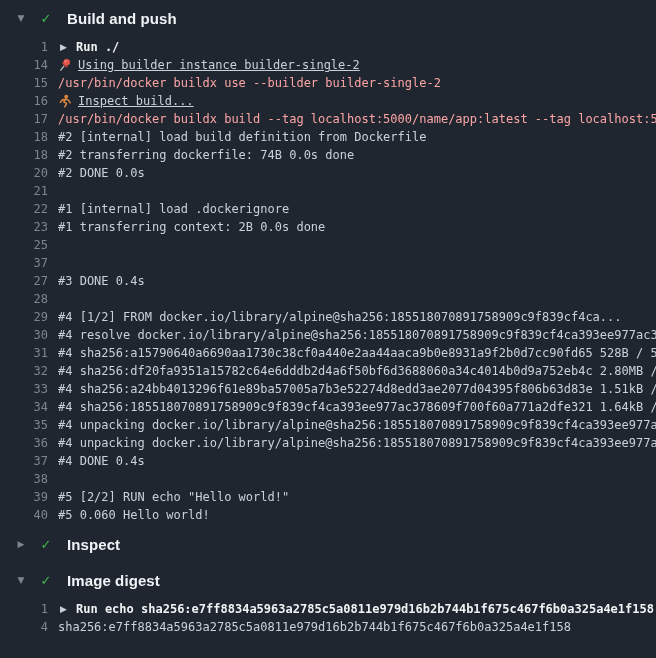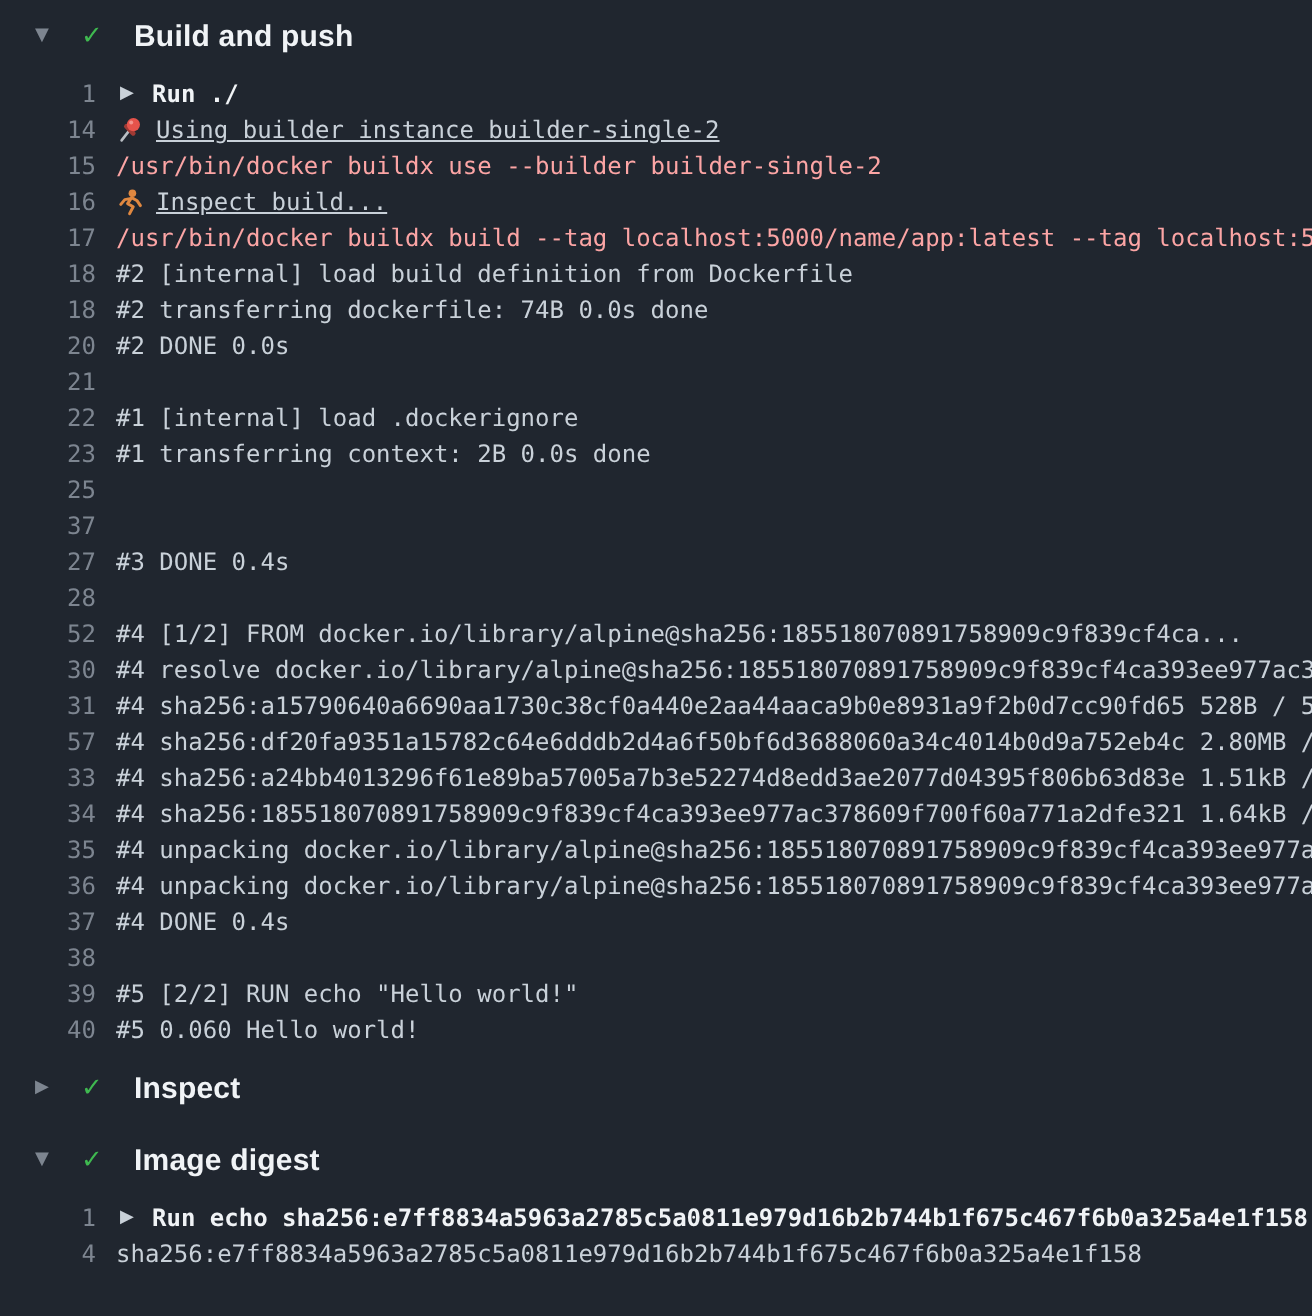--- a/index.html
+++ b/index.html
@@ -80,24 +80,24 @@
         <div class="log-line"><span class="num">18</span><span class="content">#2 [internal] load build definition from Dockerfile</span></div>
         <div class="log-line"><span class="num">18</span><span class="content">#2 transferring dockerfile: 74B 0.0s done</span></div>
         <div class="log-line"><span class="num">20</span><span class="content">#2 DONE 0.0s</span></div>
         <div class="log-line"><span class="num">21</span><span class="content"></span></div>
         <div class="log-line"><span class="num">22</span><span class="content">#1 [internal] load .dockerignore</span></div>
         <div class="log-line"><span class="num">23</span><span class="content">#1 transferring context: 2B 0.0s done</span></div>
         <div class="log-line"><span class="num">25</span><span class="content"></span></div>
         <div class="log-line"><span class="num">37</span></div>
         <div class="log-line"><span class="num">27</span><span class="content">#3 DONE 0.4s</span></div>
         <div class="log-line"><span class="num">28</span><span class="content"></span></div>
-        <div class="log-line"><span class="num">52</span><span class="content">#4 [1/2] FROM docker.io/library/alpine@sha256:185518070891758909c9f839cf4ca...</span></div>
+        <div class="log-line"><span class="num">29</span><span class="content">#4 [1/2] FROM docker.io/library/alpine@sha256:185518070891758909c9f839cf4ca...</span></div>
         <div class="log-line"><span class="num">30</span><span class="content">#4 resolve docker.io/library/alpine@sha256:185518070891758909c9f839cf4ca393ee977ac3</span></div>
         <div class="log-line"><span class="num">31</span><span class="content">#4 sha256:a15790640a6690aa1730c38cf0a440e2aa44aaca9b0e8931a9f2b0d7cc90fd65 528B / 5</span></div>
-        <div class="log-line"><span class="num">57</span><span class="content">#4 sha256:df20fa9351a15782c64e6dddb2d4a6f50bf6d3688060a34c4014b0d9a752eb4c 2.80MB /</span></div>
+        <div class="log-line"><span class="num">32</span><span class="content">#4 sha256:df20fa9351a15782c64e6dddb2d4a6f50bf6d3688060a34c4014b0d9a752eb4c 2.80MB /</span></div>
         <div class="log-line"><span class="num">33</span><span class="content">#4 sha256:a24bb4013296f61e89ba57005a7b3e52274d8edd3ae2077d04395f806b63d83e 1.51kB /</span></div>
         <div class="log-line"><span class="num">34</span><span class="content">#4 sha256:185518070891758909c9f839cf4ca393ee977ac378609f700f60a771a2dfe321 1.64kB /</span></div>
         <div class="log-line"><span class="num">35</span><span class="content">#4 unpacking docker.io/library/alpine@sha256:185518070891758909c9f839cf4ca393ee977a</span></div>
         <div class="log-line"><span class="num">36</span><span class="content">#4 unpacking docker.io/library/alpine@sha256:185518070891758909c9f839cf4ca393ee977a</span></div>
         <div class="log-line"><span class="num">37</span><span class="content">#4 DONE 0.4s</span></div>
         <div class="log-line"><span class="num">38</span><span class="content"></span></div>
         <div class="log-line"><span class="num">39</span><span class="content">#5 [2/2] RUN echo "Hello world!"</span></div>
         <div class="log-line"><span class="num">40</span><span class="content">#5 0.060 Hello world!</span></div>
       </div>
     </div>

